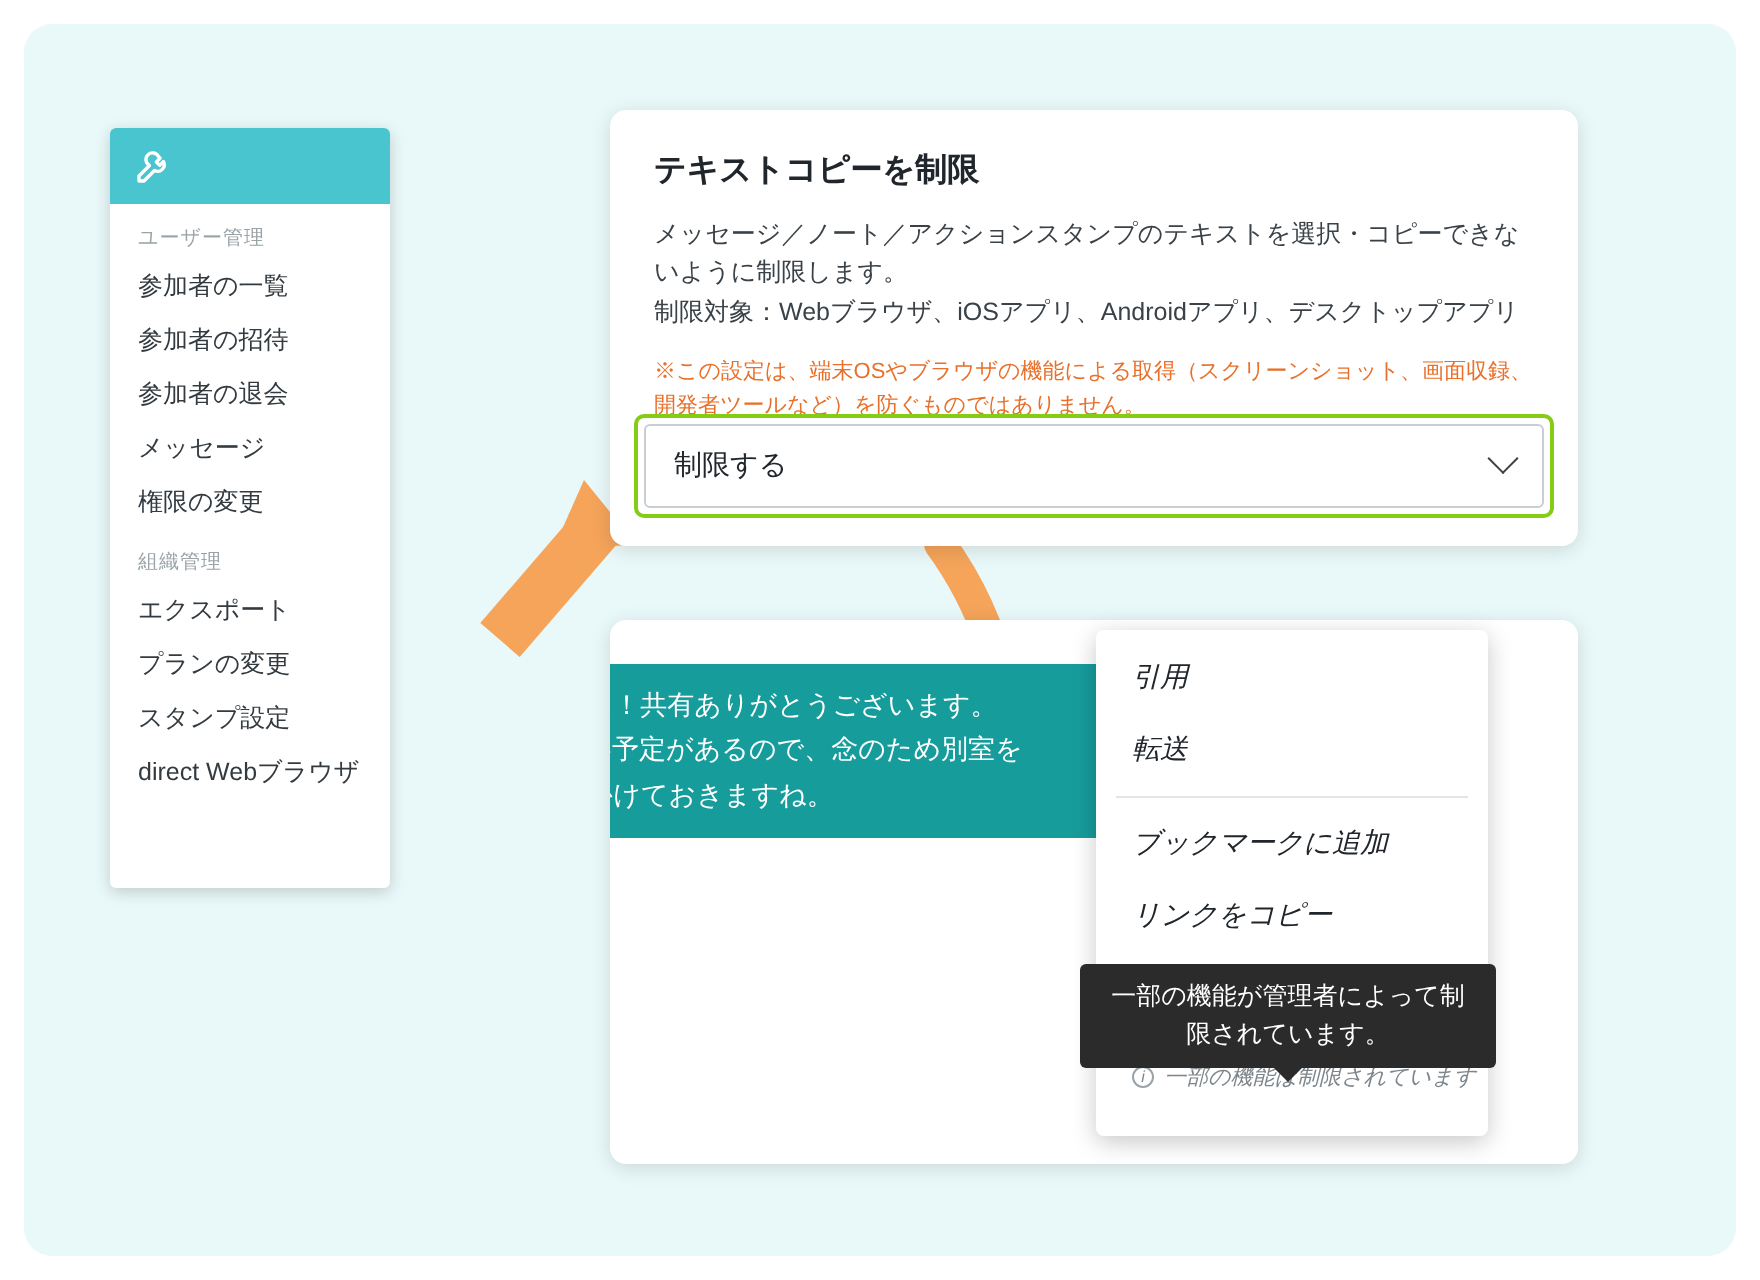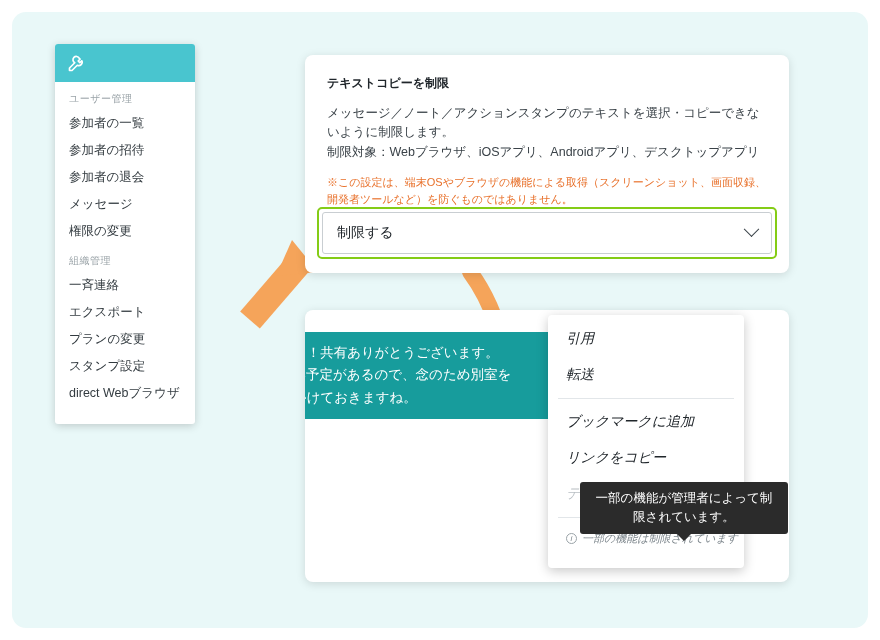--- a/index.html
+++ b/index.html
@@ -19,21 +19,21 @@
     position: absolute;
     left: 12px; top: 12px;
     width: 856px; height: 616px;
     background: #e9f8f8;
     border-radius: 14px;
   }
 
   
   .sidebar {
     position: absolute;
-    left: 55px; top: 44px;
+    left: 55px; top: 64px;
     width: 140px; height: 380px;
     background: #ffffff;
     border-radius: 3px;
     box-shadow: 0 2px 8px rgba(0,0,0,0.18);
     overflow: hidden;
   }
   .sidebar-header {
     height: 38px;
     background: #49c5cf;
     display: flex;
@@ -61,21 +61,21 @@
     background: #ffffff;
     border-radius: 8px;
     box-shadow: 0 2px 10px rgba(0,0,0,0.13);
   }
   .card-top {
     left: 305px; top: 55px;
     width: 484px; height: 218px;
     padding: 20px 22px;
   }
   .card-title {
-    font-size: 12px;
+    font-size: 16px;
     font-weight: bold;
     color: #20262b;
     margin: 0 0 12px 0;
   }
   .card-desc {
     font-size: 12.5px;
     color: #3a4248;
     line-height: 1.55;
     margin: 0;
   }
@@ -176,21 +176,20 @@
     position: absolute;
     left: 540px; top: 482px;
     width: 208px;
     background: #2b2b2b;
     color: #ffffff;
     font-size: 12.5px;
     line-height: 1.5;
     border-radius: 3px;
     padding: 7px 10px;
     text-align: center;
-    margin-left: 40px;
   }
   .tooltip-arrow {
     position: absolute;
     left: 50%; bottom: -7px;
     margin-left: -7px;
     width: 0; height: 0;
     border-left: 7px solid transparent;
     border-right: 7px solid transparent;
     border-top: 7px solid #2b2b2b;
   }
@@ -226,21 +225,20 @@
     </div>
 
     <div class="sb-section">ユーザー管理</div>
     <div class="sb-item">参加者の一覧</div>
     <div class="sb-item">参加者の招待</div>
     <div class="sb-item">参加者の退会</div>
     <div class="sb-item">メッセージ</div>
     <div class="sb-item">権限の変更</div>
 
     <div class="sb-section">組織管理</div>
-    <div class="sb-item">一斉連絡</div>
     <div class="sb-item">エクスポート</div>
     <div class="sb-item">プランの変更</div>
     <div class="sb-item">スタンプ設定</div>
     <div class="sb-item">direct Webブラウザ</div>
 
   </div>
 
   <div class="card card-top">
     <h2 class="card-title">テキストコピーを制限</h2>
     <p class="card-desc">メッセージ／ノート／アクションスタンプのテキストを選択・コピーできないように制限します。</p>

